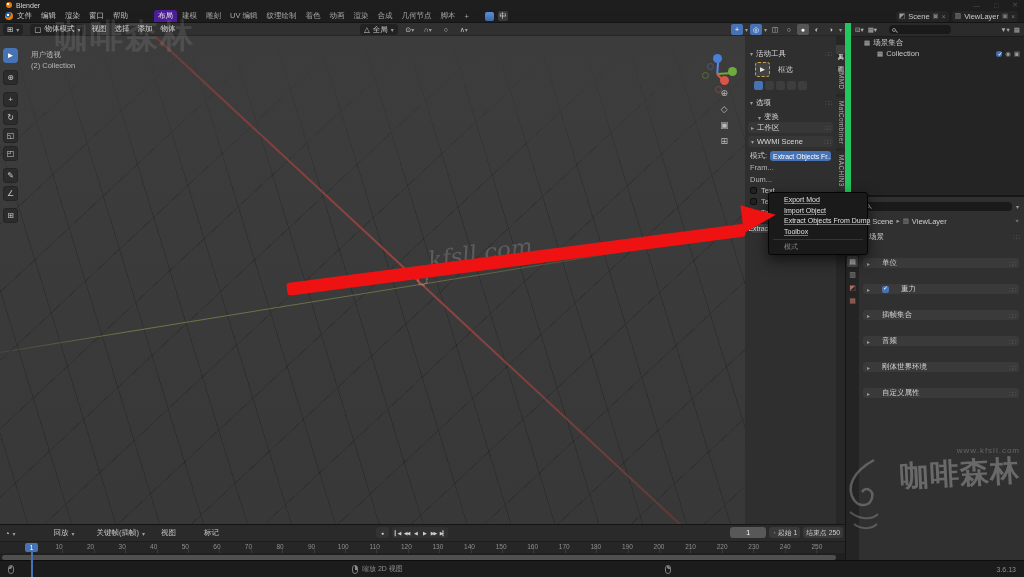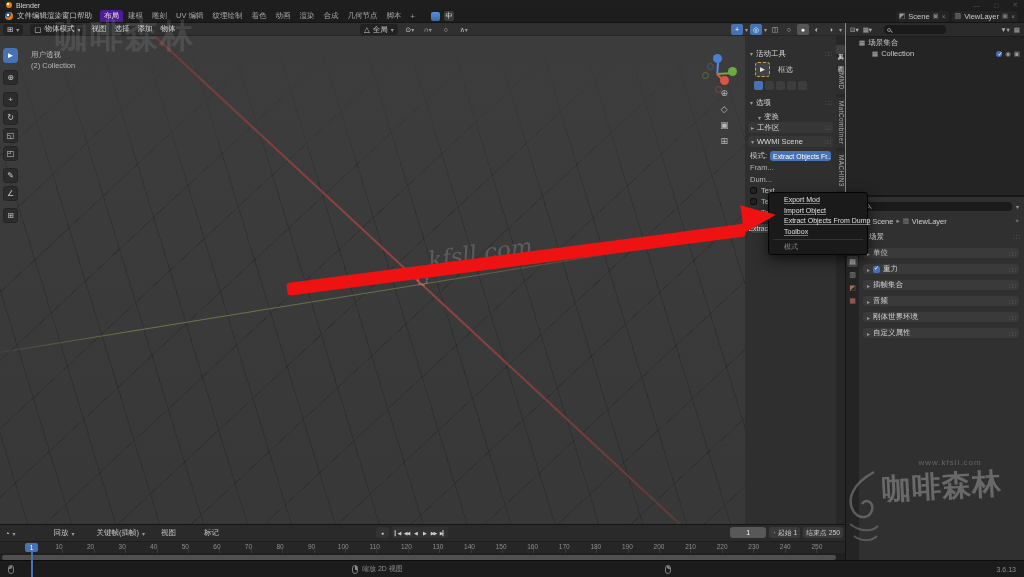--- a/index.html
+++ b/index.html
@@ -13,21 +13,21 @@
     background:linear-gradient(90deg,#17181a 0%,#1d2averia 0,#1d2026 38%,#cfd6df 52%,#e6eaf0 100%);
     display:flex;align-items:center;padding:0 6px;font-size:7px;color:#d5d5d5}
   #titlebar .blogo{width:6px;height:6px;border-radius:50%;background:radial-gradient(circle at 35% 35%,#fff 0 18%,#e87d0d 20% 100%);margin-right:4px}
   .winbtns{margin-left:auto;display:flex;gap:14px;color:#4a4f57;font-size:7px;align-items:center}
   .winbtns span{cursor:default}
 
   
   #menubar{left:0;top:10px;width:1024px;height:13px;background:#1d1d1d;display:flex;
     align-items:center;font-size:7.5px;color:#c3c3c3;padding:0 4px;border-bottom:1px solid #141414}
   #menubar .blogo2{width:8px;height:8px;border-radius:50%;background:radial-gradient(circle at 38% 34%,#fff 0 16%,#2a65a0 18% 38%,#e87d0d 40% 100%);margin:0 4px 0 1px}
-  .mmenu{display:flex;margin-right:8px}
+  .mmenu{display:flex;gap:9px;margin-right:26px}
   .mmenu span{cursor:default}
   #wtabs{display:flex;gap:1px;align-items:center;height:13px}
   .wtab{padding:1px 4px;border-radius:3px 3px 0 0;color:#a8a8a8;white-space:nowrap}
   .wtab.active{background:#4c1d95;color:#e9e9e9}
   .imewrap{display:flex;gap:4px;margin-left:12px;align-items:center}
   .blueicon{width:9px;height:9px;border-radius:2px;background:linear-gradient(#5b8fd6,#3c68a8);}
   .imebadge{width:10px;height:10px;border-radius:2px;background:#3a3a3a;color:#e8e8e8;font-size:7px;
     display:flex;align-items:center;justify-content:center}
   .scl{margin-left:auto;display:flex;align-items:center;gap:3px;padding-right:2px;color:#c9c9c9}
   .scl .sic{color:#9a9a9a;font-size:7px}
@@ -129,29 +129,29 @@
     transform:rotate(-7.4deg);transform-origin:0 50%;position:absolute;z-index:80}
   #arrowhead{left:742px;top:203px;width:0;height:0;border-top:14px solid transparent;border-bottom:14px solid transparent;
     border-left:34px solid #ee1212;transform:rotate(-7.4deg);position:absolute;z-index:80}
 
   
   .wm{position:absolute;pointer-events:none;z-index:40}
   #wm-tl{left:55px;top:14px;font-family:"DejaVu Serif",serif;font-weight:bold;font-size:33px;
     color:rgba(255,255,255,.10);letter-spacing:2px}
   #wm-c{left:428px;top:240px;font-family:"DejaVu Serif",serif;font-style:italic;font-size:23px;
     color:rgba(215,215,215,.22);transform:rotate(-8deg)}
-  #wm-br{left:848px;top:458px;width:172px;text-align:center}
+  #wm-br{left:848px;top:446px;width:172px;text-align:right}
   #wm-br .url{font-size:8px;color:rgba(180,180,180,.40);margin-left:32px;letter-spacing:1px}
   #wm-br .brand{font-family:"DejaVu Serif",serif;font-weight:bold;font-size:29px;color:rgba(175,175,175,.45);
     transform:rotate(-3deg);margin-left:16px;letter-spacing:1px}
   #wm-br svg{position:absolute;left:-4px;top:8px}
 
   
   #outliner{left:845px;top:23px;width:179px;height:172px;background:#242424;position:absolute;
-    border-left:1px solid #22c55e;font-size:7.5px;color:#c8c8c8}
+    border-left:6px solid #22c55e;font-size:7.5px;color:#c8c8c8}
   #ohdr{height:14px;background:#2b2b2b;display:flex;align-items:center;gap:4px;padding:0 4px;border-bottom:1px solid #1b1b1b}
   .search{background:#1a1a1a;border-radius:4px;height:9px;display:flex;align-items:center;padding:0 3px;gap:2px}
   .mag{width:4px;height:4px;border:1px solid #8a8a8a;border-radius:50%;position:relative;flex:none}
   .mag::after{content:"";position:absolute;width:3px;height:1px;background:#8a8a8a;right:-2.5px;bottom:-1px;transform:rotate(45deg)}
   .o-row{height:11px;display:flex;align-items:center;gap:3px}
   .o-row.child{padding-left:26px}
   .o-row.root{padding-left:13px}
   .o-icon{font-size:6.5px;color:#b9b9b9}
   .o-right{margin-left:auto;display:flex;gap:3px;align-items:center;padding-right:4px;color:#9a9a9a;font-size:6.5px}
   .o-row:not(.icons) .o-right{display:none}
@@ -165,22 +165,22 @@
   .ptab.active{background:#474747;color:#e3e3e3}
   .ptab.red{color:#b06a62}
   #pbody{position:absolute;left:13px;top:0;right:0;bottom:0;padding:3px 5px 0 4px}
   .pbc{display:flex;align-items:center;gap:3px;height:12px;margin-top:3px;color:#cfcfcf}
   .pbc .sic{color:#9a9a9a;font-size:6.5px}
   .prow{display:flex;align-items:center;margin-top:2px;height:11px}
   .prow .lab{width:56px;text-align:right;margin-right:4px;color:#a5a5a5}
   .fieldbox{flex:1;height:9px;background:#1f1f1f;border-radius:3px;display:flex;align-items:center;padding:0 3px;gap:3px}
   .fieldbox .sic{font-size:6px;color:#9a9a9a}
   .fieldbox .drop{margin-left:auto;color:#8a8a8a;font-size:6px}
-  .prop-row{height:10px;background:#3a3a3a;border-radius:3px;display:flex;align-items:center;gap:3px;
-    padding:0 4px;margin-top:6px;color:#d2d2d2}
+  .prop-row{height:10px;background:#3a3a3a;border-radius:3px;display:flex;align-items:center;gap:12px;
+    padding:0 4px;margin-top:16px;color:#d2d2d2}
   .prop-row .pcheck{display:none}
   .prop-row.checked .pcheck{display:block;width:7px;height:7px;border-radius:2px;background:#4772b3;position:relative}
   .prop-row.checked .pcheck::after{content:"✓";position:absolute;left:1px;top:-2px;font-size:6px;color:#fff}
 
   
   #timeline{left:0;top:524px;width:845px;height:36px;background:#2a2a2a;position:absolute;border-top:1px solid #151515}
   #thdr{height:16px;display:flex;align-items:center;font-size:7.5px;color:#c6c6c6;padding:0 5px;position:relative}
   #thdr .m1{margin-left:38px}
   #thdr .mm{display:flex;gap:3px;align-items:center;margin-right:0}
   #pbcluster{position:absolute;left:376px;top:2px;display:flex;gap:3px;align-items:center}

